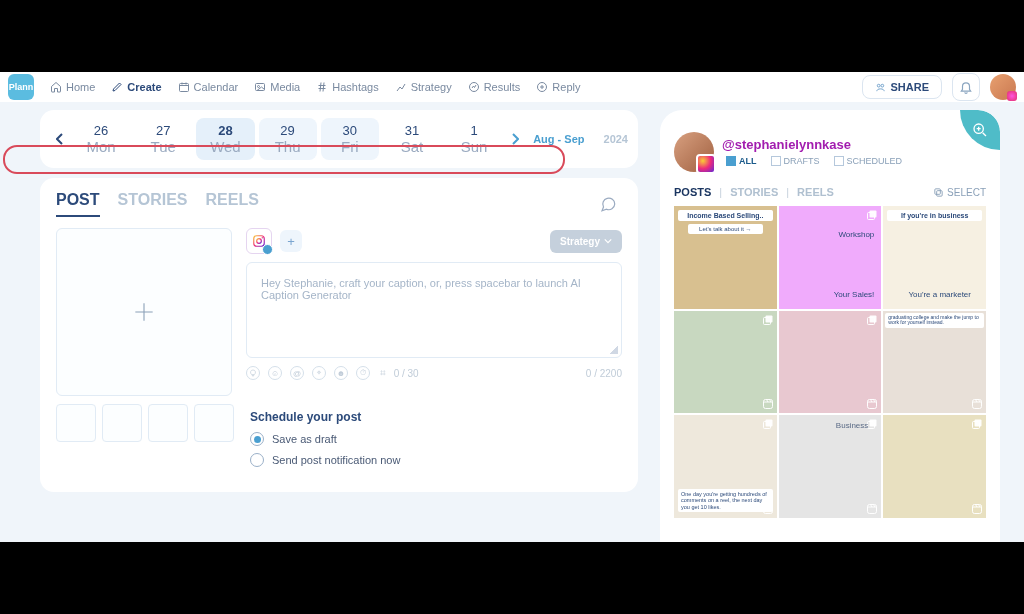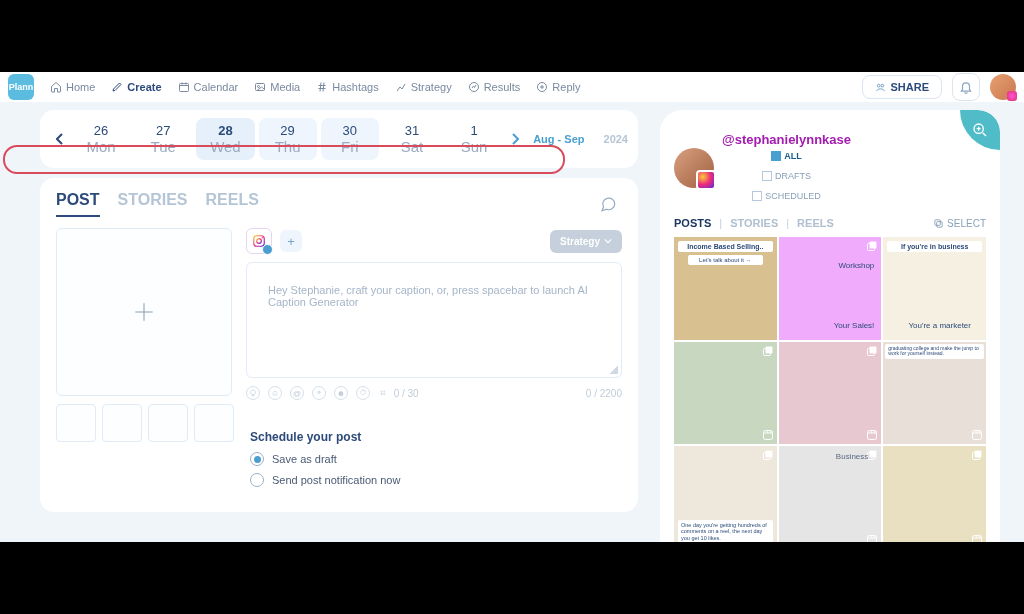--- a/index.html
+++ b/index.html
@@ -131,21 +131,21 @@
   }
   .ig-chip::after{content:''; position:absolute; right:-2px; bottom:-2px; width:9px; height:9px; border-radius:50%; background:#4a9fd0; border:1px solid #fff;}
   .add-chip { width:22px; height:22px; border-radius:6px; background:#eef5fc; color:#7aa5d0; display:flex; align-items:center; justify-content:center; font-size:13px; cursor:pointer;}
   .strategy-btn {
     margin-left:auto; background:#c5d0dc; color:#fff; border:none;
     border-radius:6px; padding:6px 10px; font-size:10px; font-weight:600;
     display:flex; align-items:center; gap:4px; cursor:pointer;
   }
   .caption-box {
     border:1px solid #e1ebf5; border-radius:6px;
-    height:116px; padding:21px; color:#a5b5c8; font-size:11px;
+    height:96px; padding:14px; color:#a5b5c8; font-size:11px;
     position:relative; background:#fff;
   }
   .caption-box::after { content:''; position:absolute; right:3px; bottom:3px; width:8px; height:8px; background: linear-gradient(135deg, transparent 50%, #d0d8e4 50%);}
   .counters {
     display:flex; align-items:center; gap:8px; margin-top:8px; color:#c0ccd8; font-size:10px;
   }
   .counters .micon { width:14px; height:14px; display:inline-flex; align-items:center; justify-content:center; border:1px solid #d5e0ea; border-radius:50%; font-size:8px;}
   .counters .right { margin-left:auto;}
 
   .schedule-section { margin-top: 30px; padding: 0 4px;}
@@ -170,21 +170,21 @@
     width:40px; height:40px;
     background:#4fbcc8; color:#fff;
     border-radius: 0 22px 0 40px;
     display:flex; align-items:center; justify-content:center;
     cursor:pointer;
   }
   .profile-row { display:flex; align-items:center; gap:8px; margin-top:10px;}
   .profile-avatar { width:40px; height:40px; border-radius:50%; background:linear-gradient(135deg,#d8a080,#a06040); position:relative;}
   .profile-avatar::after{content:''; position:absolute; right:-2px; bottom:-2px; width:16px; height:16px; border-radius:4px; background:radial-gradient(circle at 30% 30%,#f9ce34,#ee2a7b,#6228d7); border:2px solid #fff;}
   .handle { font-weight:700; color:#a21caf; font-size:13px;}
-  .filter-pills { display:flex; gap:6px; margin-top:2px; font-size:9px; align-items:center;flex-direction:column;}
+  .filter-pills { display:flex; gap:6px; margin-top:2px; font-size:9px; align-items:center;}
   .pill { padding:2px 4px; color:#8aa0b8; display:flex; align-items:center; gap:3px; cursor:pointer;}
   .pill.active { color:#1a5a8a; font-weight:700;}
   .pill .sq { width:10px; height:10px; border:1px solid #b5c8dc; display:inline-block;}
   .pill.active .sq { background:#4a9fd0; border-color:#4a9fd0;}
 
   .feed-tabs { display:flex; align-items:center; gap:8px; margin-top:14px; font-size:11px;}
   .feed-tab { font-weight:700; color:#b0c0d0; cursor:pointer;}
   .feed-tab.active { color:#1a3560;}
   .ft-sep { color:#c5d0dc;}
   .select-btn { margin-left:auto; color:#8aa0b8; font-size:10px; display:flex; align-items:center; gap:3px; cursor:pointer;}

